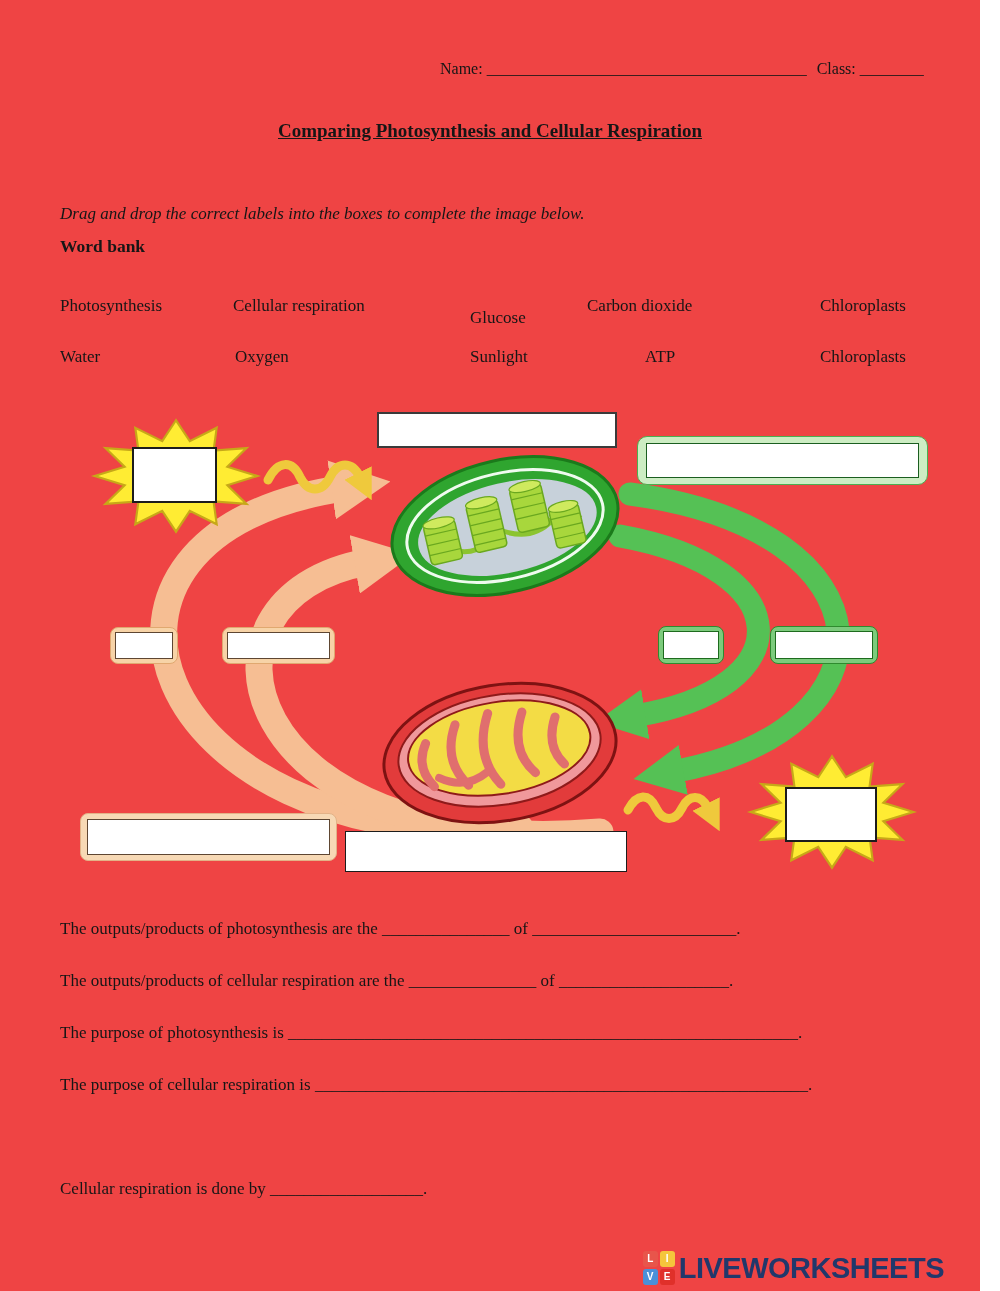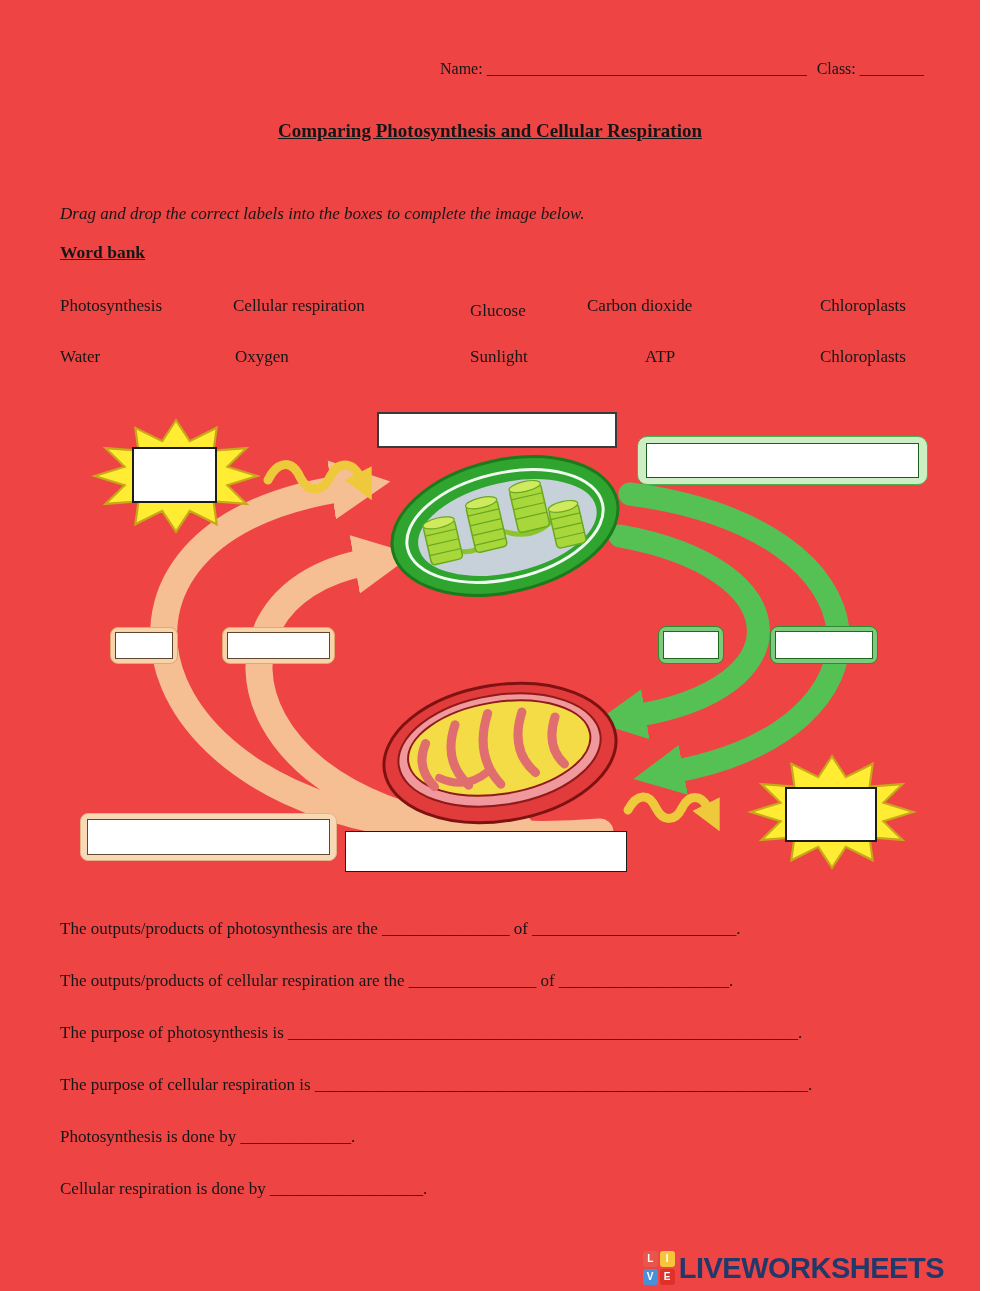--- a/index.html
+++ b/index.html
@@ -9,23 +9,23 @@
     font-family:"Liberation Serif", serif; color:#161616; overflow:hidden;
   }
   
   .name-line { position:absolute; left:440px; top:60px; font-size:16px; white-space:nowrap; }
   .name-line .lbl { margin-right:4px; }
   .name-line .lbl2 { margin-left:10px; margin-right:4px; }
   
   .title { position:absolute; left:0; right:0; top:112px; margin:8px; text-align:center;
            font-size:19px; font-weight:bold; text-decoration:underline; }
   .instruction { position:absolute; left:60px; top:204px; font-style:italic; font-size:17px; }
-  .wb-heading { position:absolute; left:60px; top:242px; font-size:17.5px; font-weight:bold; text-decoration:underline; }
+  .wb-heading { position:absolute; left:60px; top:236px; font-size:17.5px; font-weight:bold; }
   .wb { position:absolute; font-size:17px; white-space:nowrap; cursor:grab; }
-  .wb1 {left:60px;  top:296px;} .wb2 {left:233px; top:296px;} .wb3 {left:470px; top:301px;}
+  .wb1 {left:60px;  top:296px;} .wb2 {left:233px; top:296px;} .wb3 {left:470px; top:308px;}
   .wb4 {left:587px; top:296px;} .wb5 {left:820px; top:296px;}
   .wb6 {left:60px;  top:347px;} .wb7 {left:235px; top:347px;} .wb8 {left:470px; top:347px;text-align:right;}
   .wb9 {left:645px; top:347px;} .wb10{left:820px; top:347px;}
 
   
   .diagram { position:absolute; left:0; top:400px; width:1000px; height:480px; }
   .arrows  { position:absolute; left:0; top:0; }
   .sun { position:absolute; width:176px; height:120px; }
   .sun1 { left:88px;  top:16px; }
   .sun2 { left:744px; top:352px; }
@@ -187,21 +187,20 @@
       <div class="inner"></div>
     </div>
     <div class="dz plainbox box-bottomcenter"></div>
     <div class="dz plainbox box-sunbottom"></div>
   </div>
 
   <div class="sentence s0">The outputs/products of photosynthesis are the _______________ of ________________________.</div>
   <div class="sentence s1">The outputs/products of cellular respiration are the _______________ of ____________________.</div>
   <div class="sentence s2">The purpose of photosynthesis is ____________________________________________________________.</div>
   <div class="sentence s3">The purpose of cellular respiration is __________________________________________________________.</div>
-  <div class="sentence s4">Photosynthesis is done by _____________.</div>
   <div class="sentence s5">Cellular respiration is done by __________________.</div>
 
   <div class="footer">
     <div class="logo-grid">
       <span class="sq sq0">L</span>
       <span class="sq sq1">I</span>
       <span class="sq sq2">V</span>
       <span class="sq sq3">E</span>
     </div>
     <span class="brand">LIVEWORKSHEETS</span>

